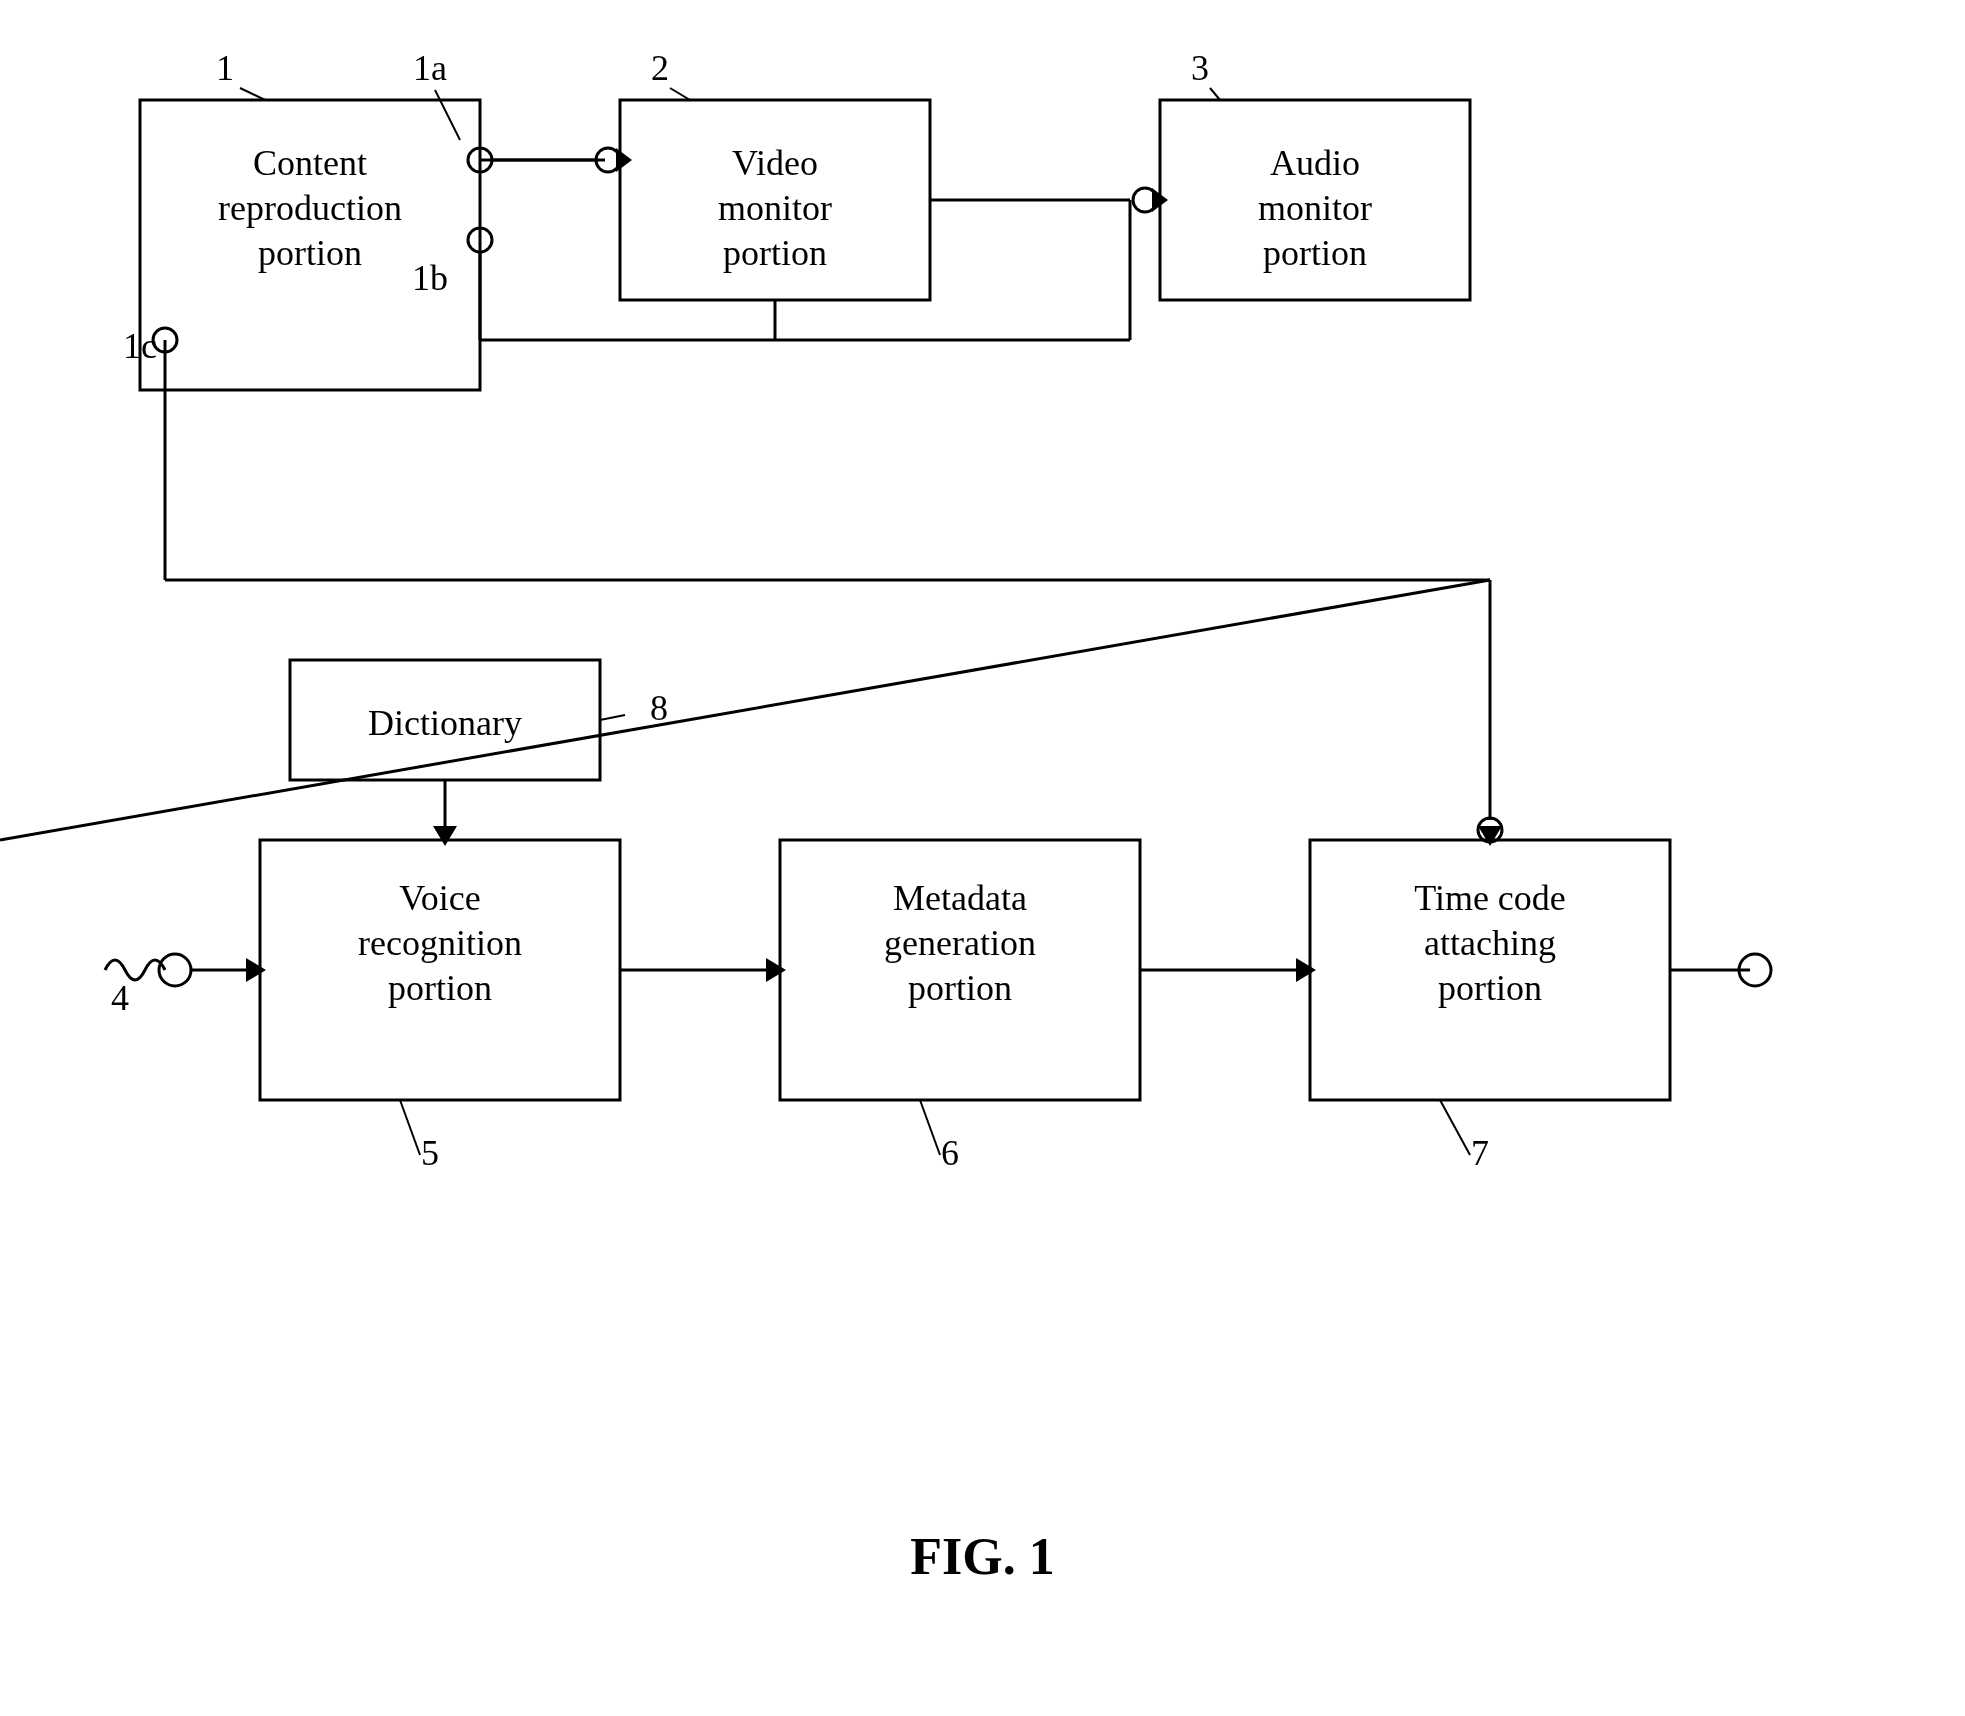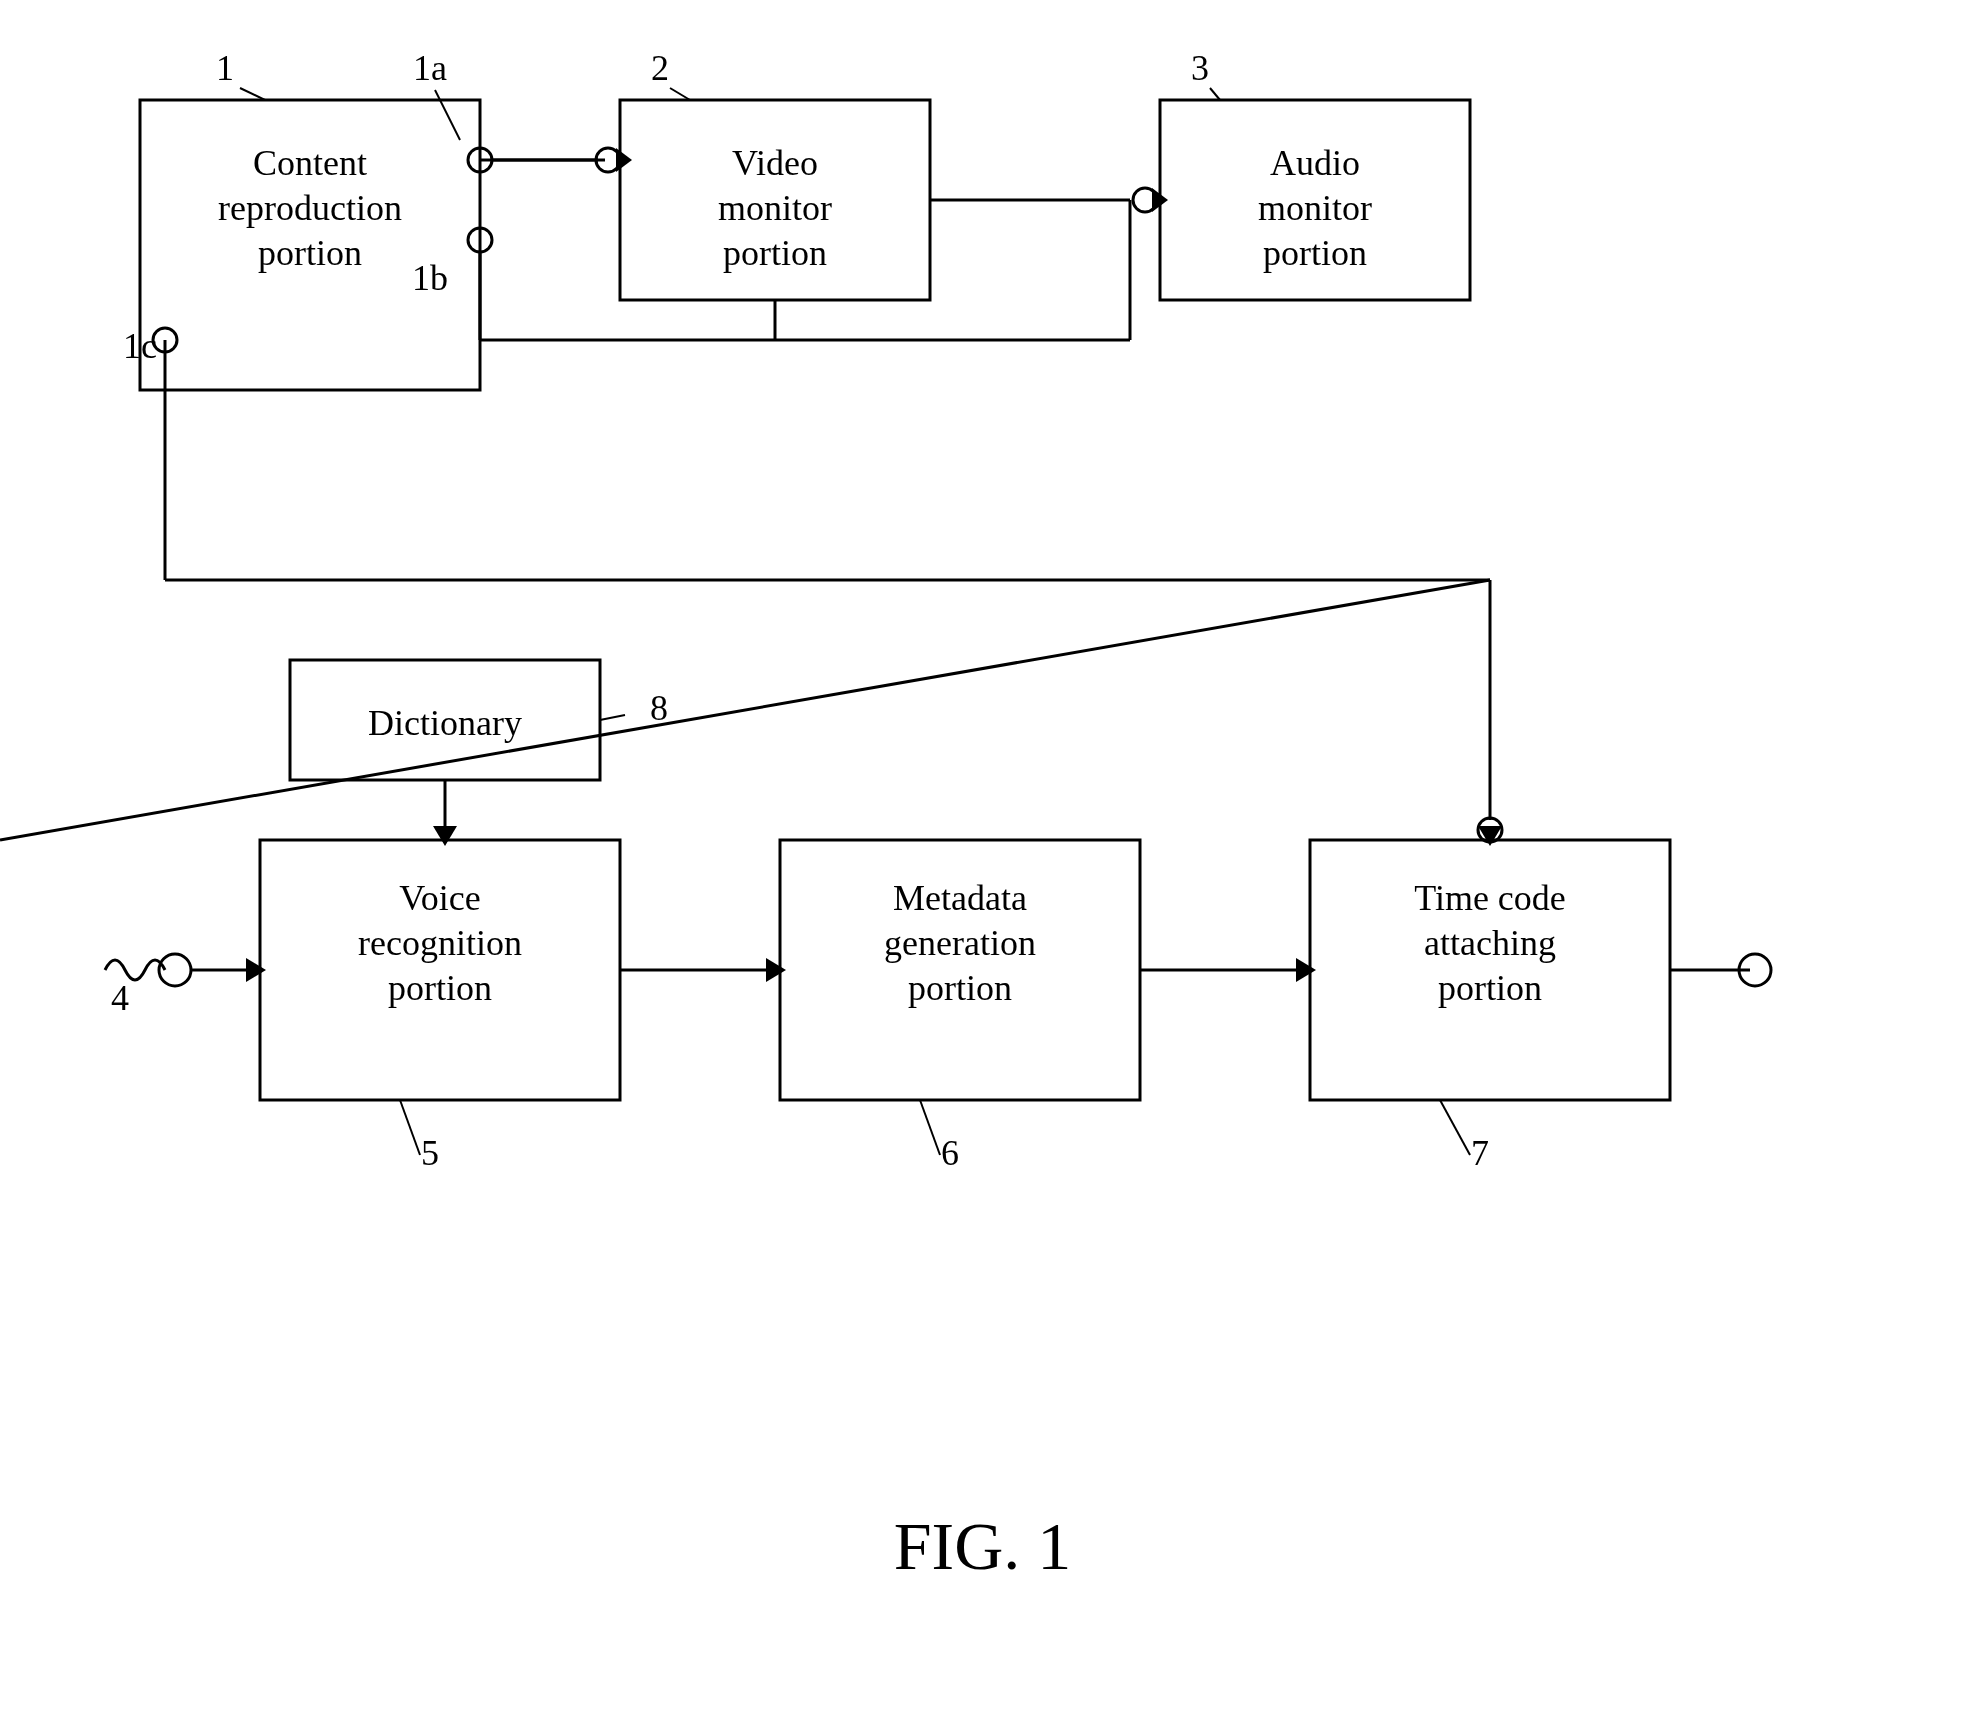--- a/index.html
+++ b/index.html
@@ -18,23 +18,23 @@
       height: 1716px;
     }
     svg {
       position: absolute;
       top: 0; left: 0;
       width: 1965px;
       height: 1716px;
     }
     .fig-label {
       position: absolute;
-      font-size: 68px;
+      font-size: 52px;
       font-family: 'Times New Roman', Times, serif;
-      font-weight: normal;
+      font-weight: bold;
     }
   </style>
 </head>
 <body>
 
 <div class="diagram-container">
   <svg xmlns="http://www.w3.org/2000/svg">
 
     <rect x="140" y="100" width="340" height="290" fill="white" stroke="black" stroke-width="3"></rect>
     <text x="310" y="175" text-anchor="middle" font-size="36" font-family="Times New Roman, serif">Content</text>

